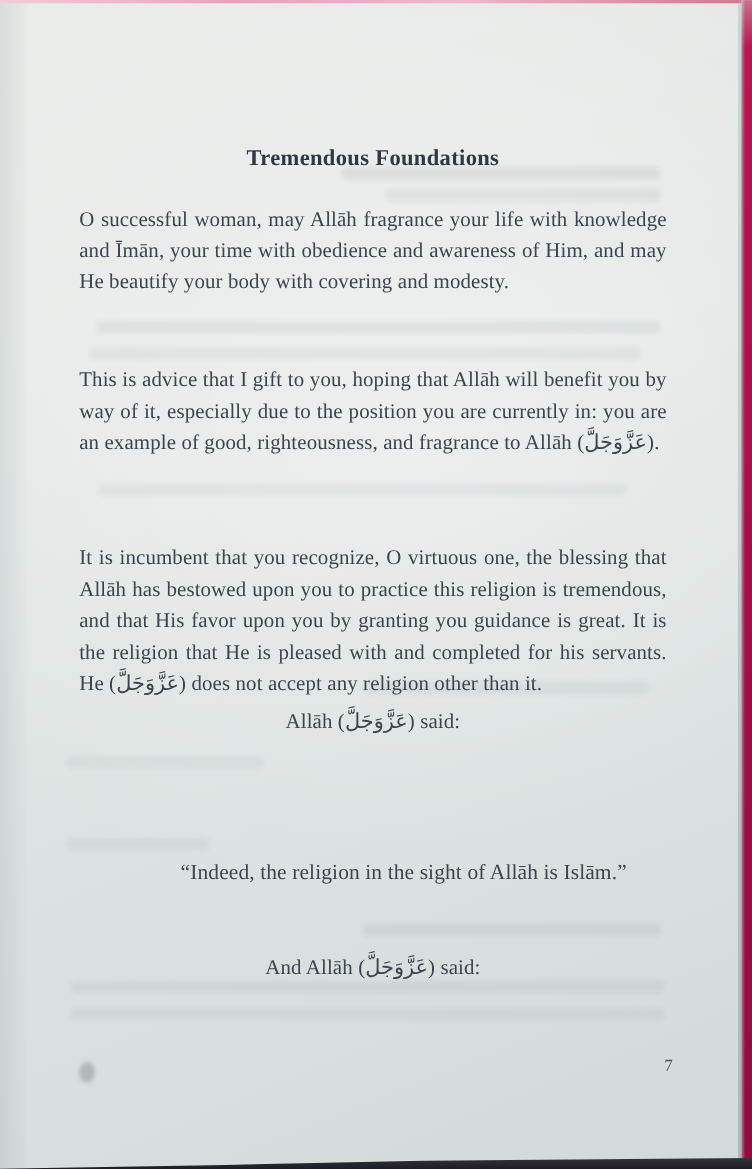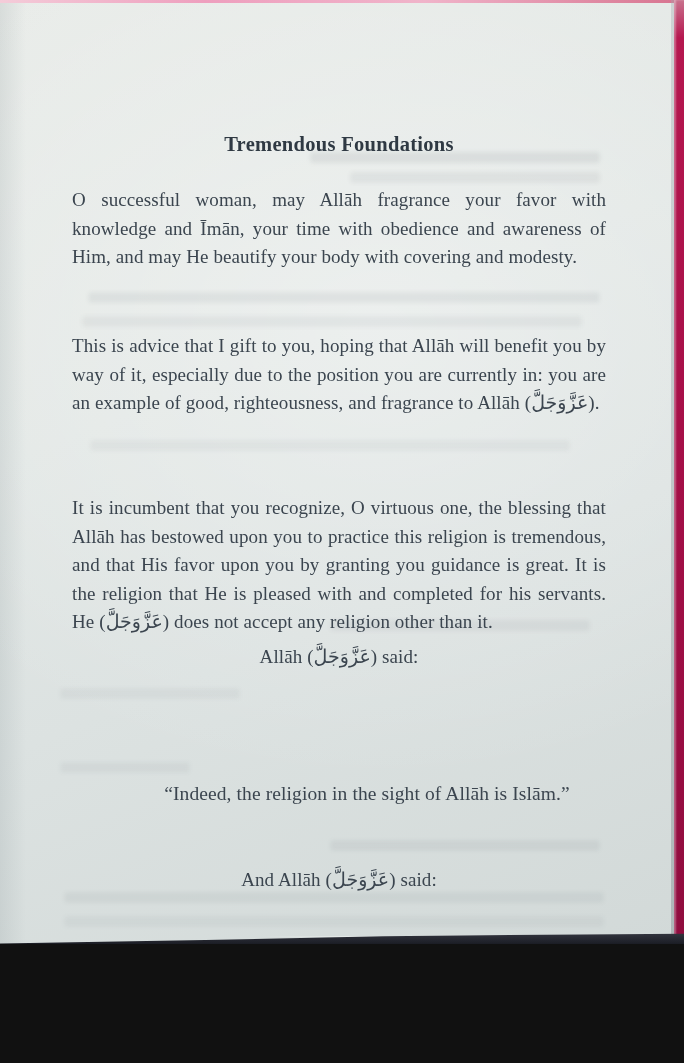--- a/index.html
+++ b/index.html
@@ -1,19 +1,19 @@
 <!DOCTYPE html>
 <html><head>
 <meta charset="utf-8">
 <style>
   html, body { margin: 0; padding: 0; background: #111; }
   .photo {
     position: relative;
     width: 684px;
-    height: 944px;
+    height: 1063px;
     overflow: hidden;
     background: #c4b5fd;
     font-family: "Liberation Serif", "DejaVu Serif", serif;
   }
   
   .paper {
     position: absolute;
     inset: 0;
     background:
       radial-gradient(ellipse 900px 700px at 55% 35%, rgba(255,255,255,0.35), rgba(255,255,255,0) 65%),
@@ -136,21 +136,21 @@
   <div class="bleed b6"></div>
   <div class="bleed b7"></div>
   <div class="bleed b8"></div>
   <div class="bleed b9"></div>
   <div class="bleed b10"></div>
   <div class="bleed b11"></div>
   <div class="smudge"></div>
 
   <div class="tb title">Tremendous Foundations</div>
 
-  <div class="tb p1">O successful woman, may Allāh fragrance your favor with knowledge and Īmān, your time with obedience and awareness of Him, and may He beautify your body with covering and modesty.</div>
+  <div class="tb p1">O successful woman, may Allāh fragrance your life with knowledge and Īmān, your time with obedience and awareness of Him, and may He beautify your body with covering and modesty.</div>
   <div class="tb p2">This is advice that I gift to you, hoping that Allāh will benefit you by way of it, especially due to the position you are currently in: you are an example of good, righteousness, and fragrance to Allāh (عَزَّوَجَلَّ).</div>
   <div class="tb p3">It is incumbent that you recognize, O virtuous one, the blessing that Allāh has bestowed upon you to practice this religion is tremendous, and that His favor upon you by granting you guidance is great. It is the religion that He is pleased with and completed for his servants. He (عَزَّوَجَلَّ) does not accept any religion other than it.</div>
 
   <div class="tb said1">Allāh (عَزَّوَجَلَّ) said:</div>
 
 
   <div class="tb quote">
     <div>“Indeed, the religion in the sight of Allāh is Islām.”</div>
   </div>
 

